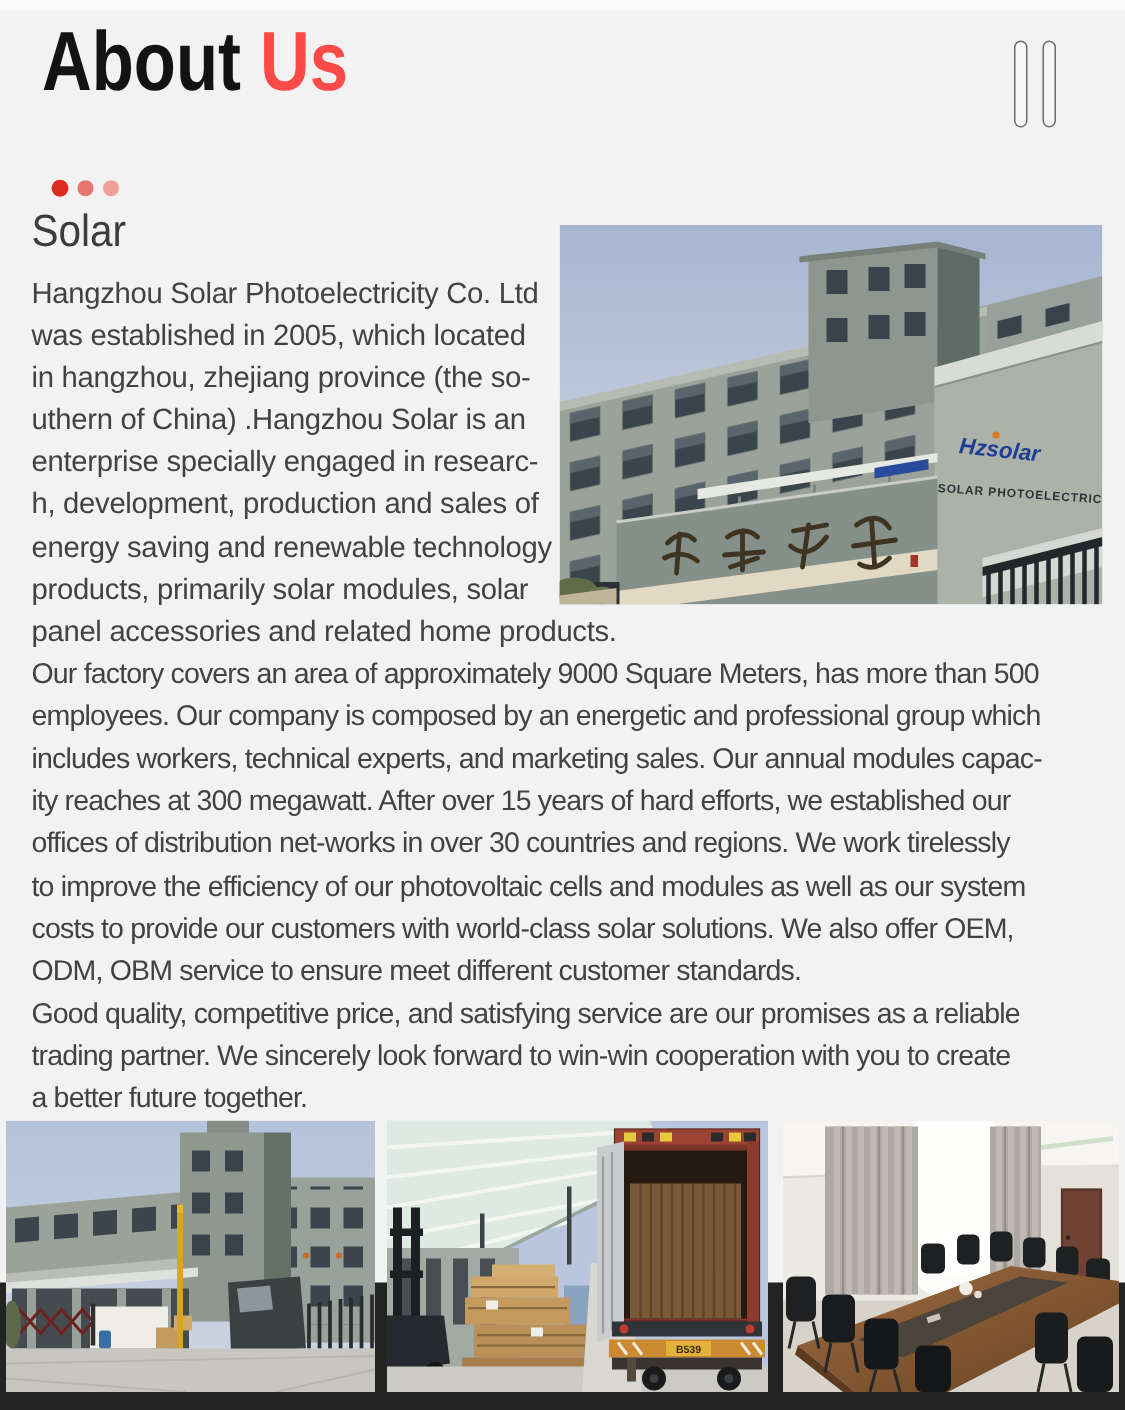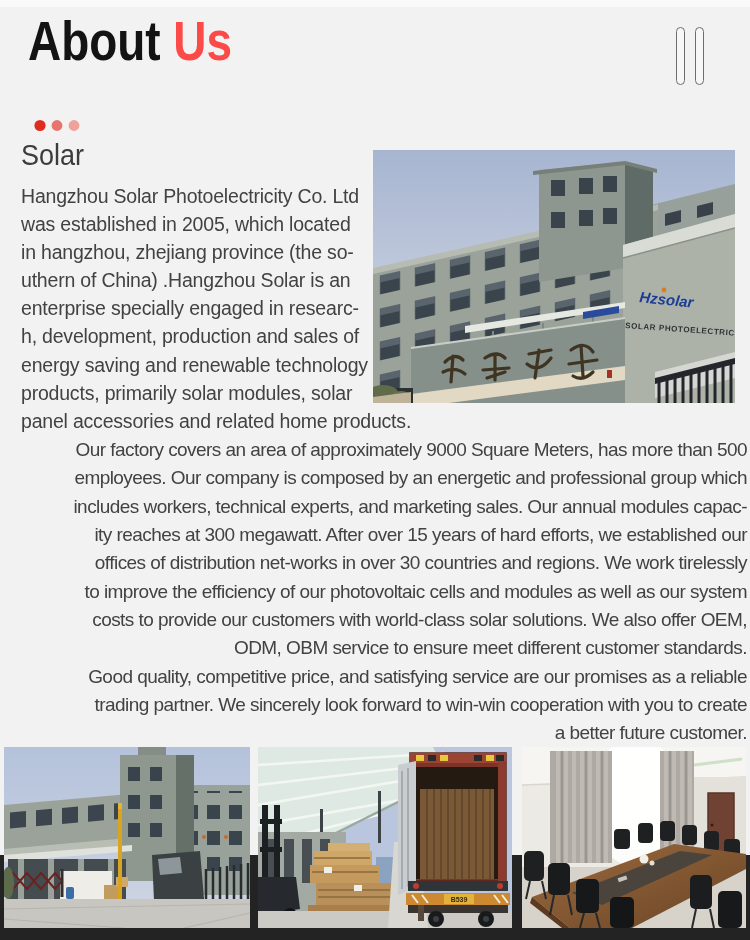--- a/index.html
+++ b/index.html
@@ -35,21 +35,21 @@
 
   .para{
     white-space:pre-line;color:#424242;
   }
   .para-intro{
     position:absolute;left:21px;top:182px;width:705px;
     font-size:19.5px;line-height:28.1px;letter-spacing:-0.2px;
   }
   .para-block{
     position:absolute;left:21px;top:436px;width:726px;
-    font-size:19px;line-height:28.35px;letter-spacing:-0.55px;text-align:right;
+    font-size:19px;line-height:28.35px;letter-spacing:-0.55px;
   }
   .para-block .para{margin:0;}
 
   .photo{position:absolute;overflow:hidden;}
   .photo svg{display:block;width:100%;height:100%;}
   .photo-building{left:373px;top:150px;width:362px;height:253px;}
   .photo-1{left:4px;top:747px;width:246px;height:181px;}
   .photo-2{left:258px;top:747px;width:254px;height:181px;}
   .photo-3{left:522px;top:747px;width:224px;height:181px;}
 </style>
@@ -88,21 +88,21 @@
   <div class="para">Our factory covers an area of approximately 9000 Square Meters, has more than 500
 employees. Our company is composed by an energetic and professional group which
 includes workers, technical experts, and marketing sales. Our annual modules capac-
 ity reaches at 300 megawatt. After over 15 years of hard efforts, we established our
 offices of distribution net-works in over 30 countries and regions. We work tirelessly
 to improve the efficiency of our photovoltaic cells and modules as well as our system
 costs to provide our customers with world-class solar solutions. We also offer OEM,
 ODM, OBM service to ensure meet different customer standards.</div>
   <div class="para">Good quality, competitive price, and satisfying service are our promises as a reliable
 trading partner. We sincerely look forward to win-win cooperation with you to create
-a better future customer.</div>
+a better future together.</div>
 </div>
 
 <div class="photo photo-building">
 <svg viewBox="0 0 362 253" preserveAspectRatio="none">
   <defs>
     <linearGradient id="skyA" x1="0" y1="0" x2="0" y2="1">
       <stop offset="0" stop-color="#a7b5d1"></stop>
           <stop offset="0.7" stop-color="#c9d1e0"></stop>
           <stop offset="1" stop-color="#dadfe8"></stop>
     </linearGradient>

